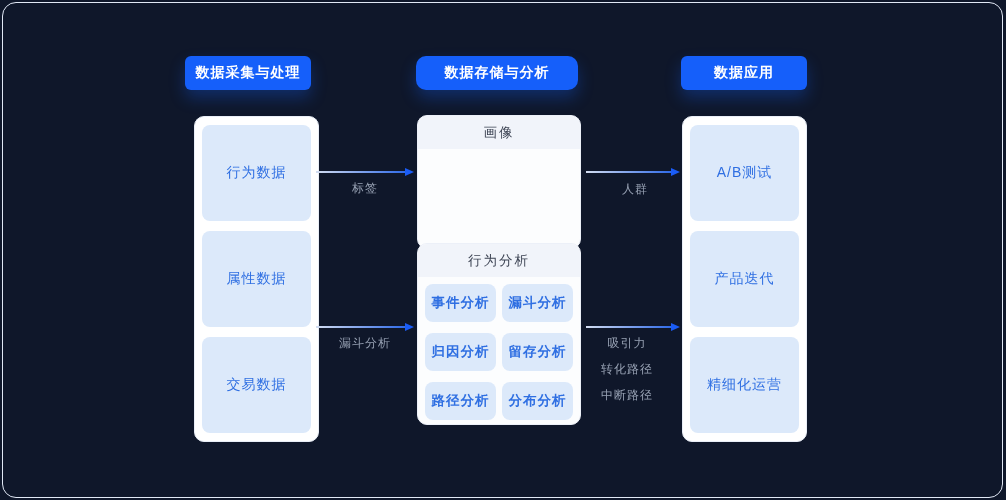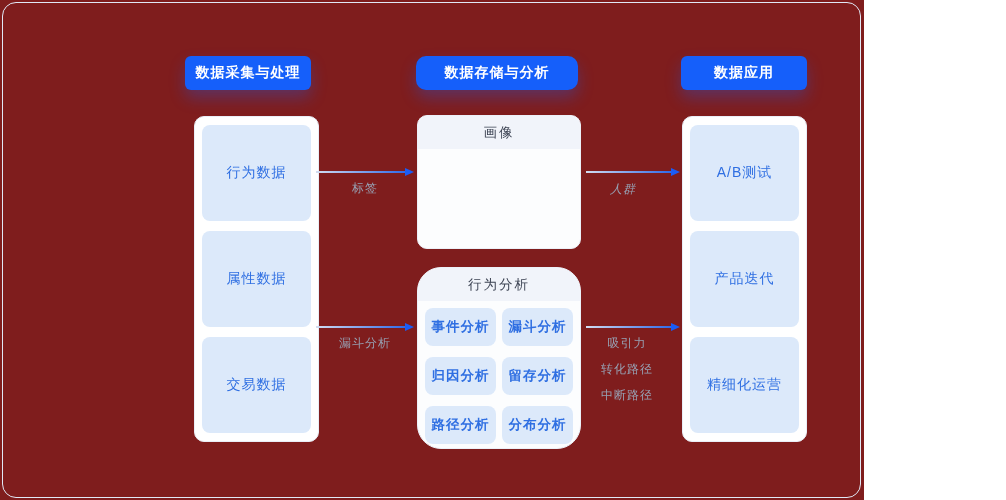--- a/index.html
+++ b/index.html
@@ -12,21 +12,21 @@
     --container-border:#e9eef7;
     --card-border:#ecf0f8;
     --card-bg:#fcfdfe;
     --frame-border:#e1e8f5;
     --arrow-head:#1a5cf5;
     --arrow-line-start:#d3ddf0;
     --arrow-line-end:#2f6ae8;
   }
   html,body{margin:0;padding:0;background:#fff;}
   body{font-family:"Liberation Sans","DejaVu Sans",sans-serif;}
-  .canvas{position:relative;width:864px;height:500px;background:#7f1d1d;overflow:hidden;}
+  .canvas{position:relative;width:1006px;height:500px;background:#0f172a;overflow:hidden;}
   .frame{position:absolute;left:2px;top:2px;right:3px;bottom:2px;border:1px solid var(--frame-border);border-radius:14px;pointer-events:none;}
 
   .pill{
     position:absolute;top:56px;height:34px;border-radius:6px;
     background:var(--accent);color:#ffffff;font-size:14px;font-weight:700;
     display:flex;align-items:center;justify-content:center;letter-spacing:1px;
     box-shadow:0 8px 16px rgba(21,95,250,.30);
   }
   .pill-collect{left:185px;width:126px;}
   .pill-storage{left:416px;width:162px;border-radius:10px;}
@@ -44,21 +44,21 @@
     display:flex;align-items:center;justify-content:center;
     color:var(--box-text);font-size:14px;font-weight:500;letter-spacing:1px;
   }
 
   .card{
     position:absolute;left:417px;width:164px;box-sizing:border-box;
     background:var(--card-bg);border:1px solid var(--card-border);border-radius:10px;
     overflow:hidden;
   }
   .card-profile{top:115px;height:134px;}
-  .card-behavior{top:267px;height:182px;border-radius:24px;}
+  .card-behavior{top:243px;height:182px;}
   .band{
     height:33px;background:var(--band-bg);
     display:flex;align-items:center;justify-content:center;
     color:var(--band-text);font-size:13.5px;font-weight:500;letter-spacing:2px;
   }
   .chip-grid{display:grid;grid-template-columns:1fr 1fr;column-gap:6px;box-sizing:border-box;}
   .chip-grid-profile{padding:6px 7px;row-gap:7px;grid-auto-rows:42px;}
   .chip-grid-behavior{padding:7px 7px;row-gap:11px;grid-auto-rows:38px;}
   .chip{
     background:var(--box-bg);border-radius:8px;
@@ -123,21 +123,21 @@
   <div class="arrow" style="left:316px;top:322px;width:98px;">
     <i class="line"></i>
       <i class="head"></i>
   </div>
   <div class="flow-label" style="left:316px;top:336px;width:98px;">漏斗分析</div>
 
   <div class="arrow" style="left:586px;top:167px;width:94px;">
     <i class="line"></i>
       <i class="head"></i>
   </div>
-  <div class="flow-label" style="left:576px;top:182px;width:94px;font-style:italic;">人群</div>
+  <div class="flow-label" style="left:588px;top:182px;width:94px;">人群</div>
 
   <div class="arrow" style="left:586px;top:322px;width:94px;">
     <i class="line"></i>
       <i class="head"></i>
   </div>
   <div class="flow-label flow-label-stack" style="left:580px;top:336px;width:94px;">
     <div>吸引力</div>
     <div>转化路径</div>
     <div>中断路径</div>
   </div>

